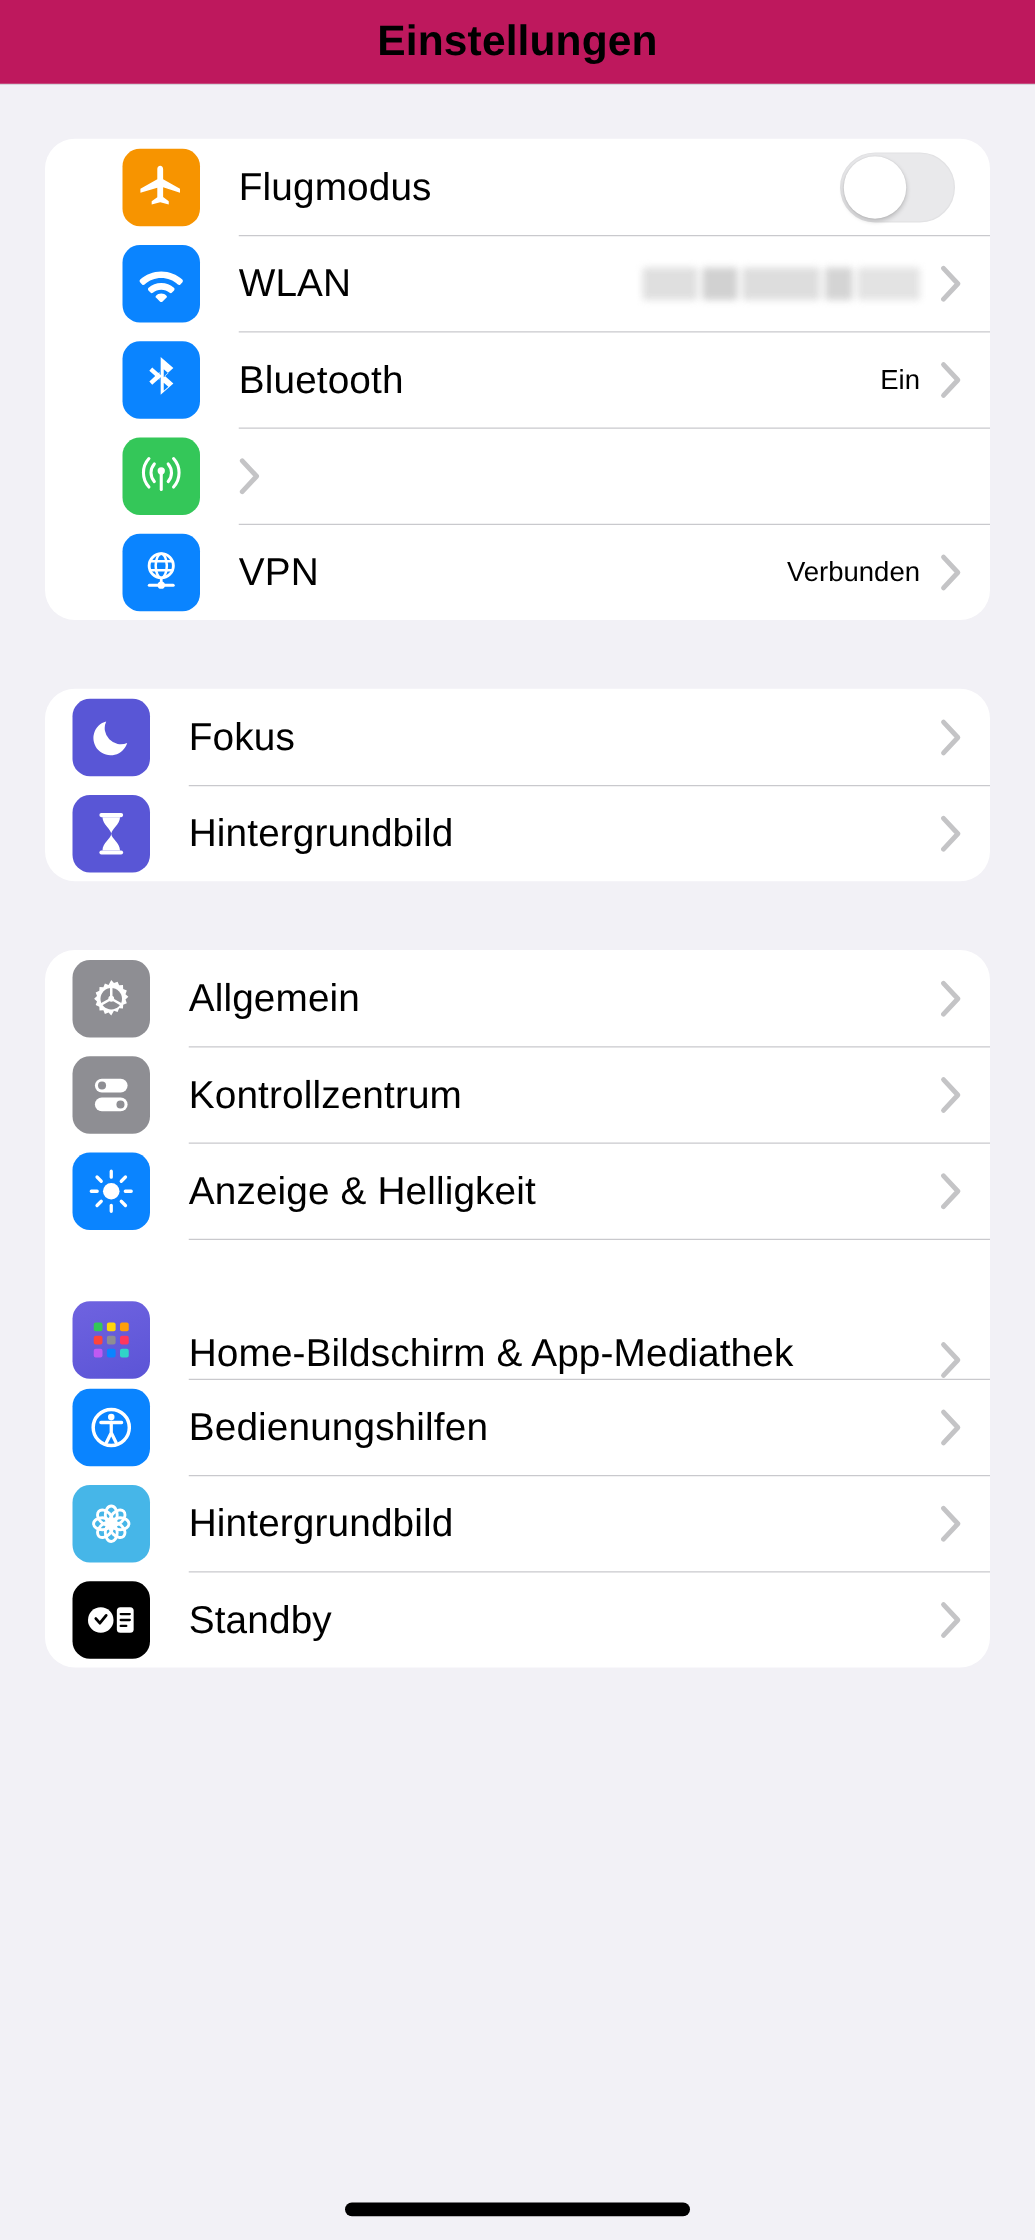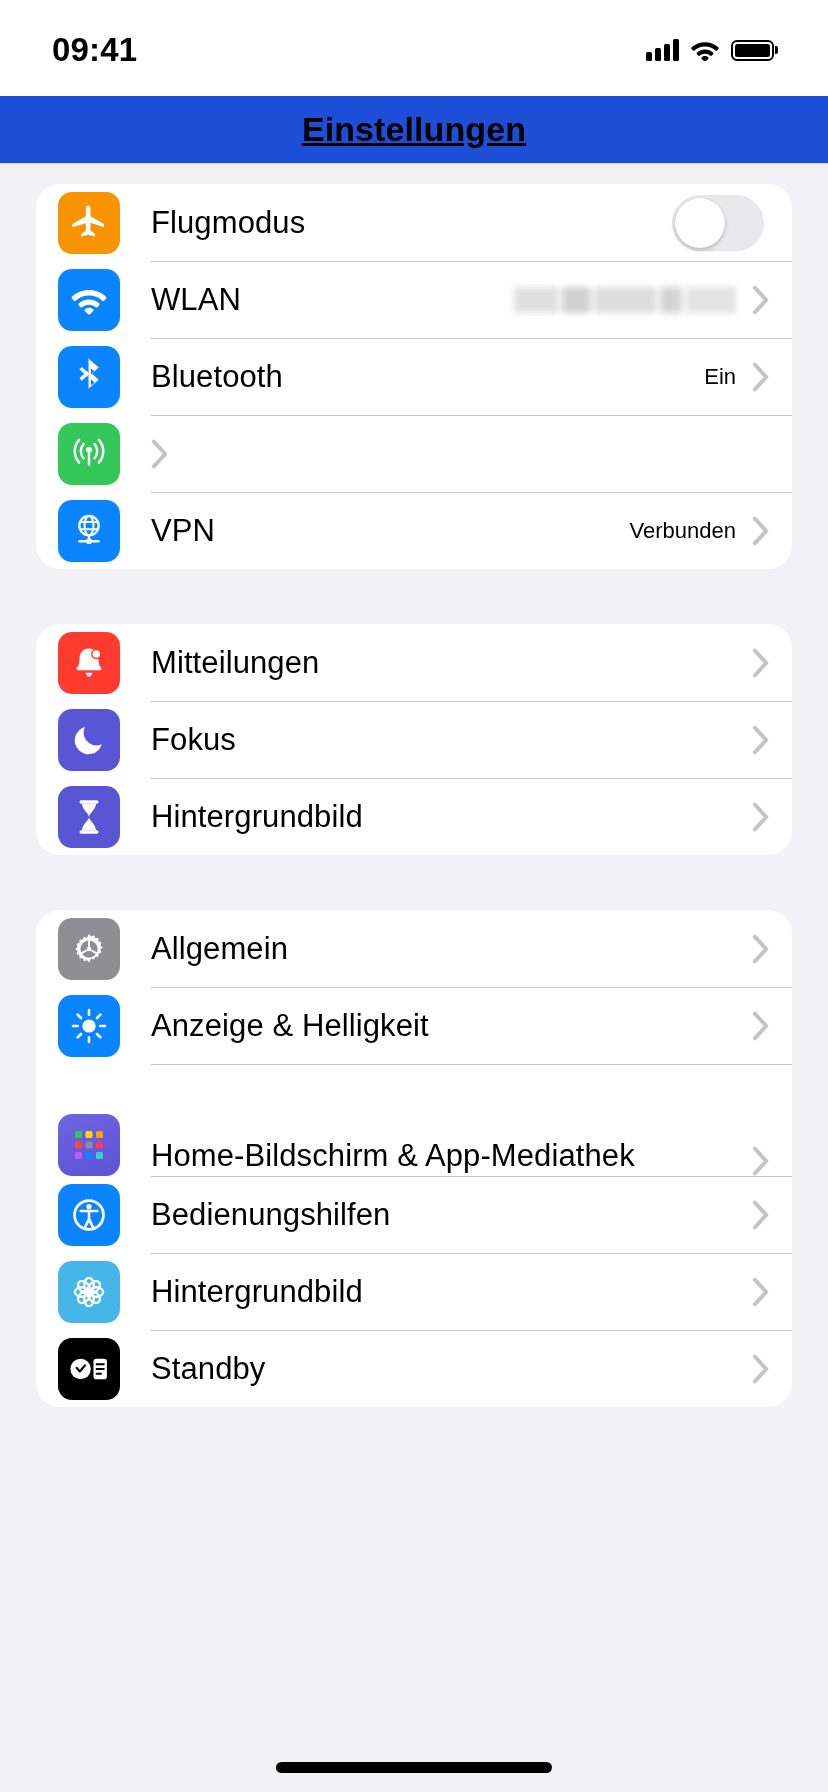--- a/index.html
+++ b/index.html
@@ -75,26 +75,25 @@
   .battery-fill {
     height: 100%;
     background: #000;
     border-radius: 2.5px;
     width: 100%;
   }
 
   
   .nav-bar {
     height: 68px;
-    background: #1d4ed8;
+    background: #be185d;
     display: flex;
     align-items: center;
     justify-content: center;
     border-bottom: 1px solid #d5d5da;
-    text-decoration: underline;
   }
   .nav-title {
     font-size: 34px;
     font-weight: 600;
     color: #000;
     letter-spacing: 0.1px;
   }
 
   
   .content {
@@ -102,21 +101,21 @@
     background: #f2f1f6;
     height: calc(1792px - 96px - 69px);
   }
 
   .group {
     background: #ffffff;
     border-radius: 24px;
     margin-top: 30px;
     overflow: hidden;
   }
-  .group.first { margin-top: 20px; }
+  .group.first { margin-top: 43px; padding-left: 40px; }
   .group.gap-lg { margin-top: 55px; }
 
   .row {
     display: flex;
     align-items: center;
     min-height: 77px;
     padding: 0 18px 0 22px;
     position: relative;
   }
   .row + .row::before {
@@ -214,39 +213,20 @@
     border-radius: 6px;
   }
 
   .screen { position: relative; width: 828px; height: 1792px; }
 </style>
 </head>
 <body>
 
 <div class="screen">
 
-  <div class="status-bar">
-    <div class="status-time">09:41</div>
-    <div class="status-right">
-      <div class="signal">
-        <i></i>
-          <i></i>
-          <i></i>
-          <i></i>
-      </div>
-      <svg class="wifi-ico" viewBox="0 0 30 22">
-        <path d="M15 3.2c5.1 0 9.8 1.9 13.3 5.1.5.5.5 1.2.1 1.7l-1.3 1.4c-.4.5-1.1.5-1.6.1C22.7 8.8 19 7.4 15 7.4S7.3 8.8 4.5 11.5c-.5.4-1.2.4-1.6-.1L1.6 10c-.4-.5-.4-1.2.1-1.7C5.2 5.1 9.9 3.2 15 3.2z" fill="#000"></path>
-        <path d="M15 10.6c3.1 0 5.9 1.1 8 3 .5.4.5 1.1.1 1.6l-1.3 1.4c-.4.5-1 .5-1.5.1-1.5-1.2-3.3-1.9-5.3-1.9s-3.8.7-5.3 1.9c-.5.4-1.1.4-1.5-.1l-1.3-1.4c-.4-.5-.4-1.2.1-1.6 2.1-1.9 4.9-3 8-3z" fill="#000"></path>
-        <path d="M15 17.1c1.3 0 2.5.5 3.3 1.4.4.4.4 1-.1 1.4l-2.5 2.4c-.4.4-1 .4-1.4 0l-2.5-2.4c-.5-.4-.5-1-.1-1.4.8-.9 2-1.4 3.3-1.4z" fill="#000"></path>
-      </svg>
-      <div class="battery">
-        <div class="battery-fill"></div>
-      </div>
-    </div>
-  </div>
 
   <div class="nav-bar">
     <div class="nav-title">Einstellungen</div>
   </div>
 
   <div class="content">
 
     <div class="group first">
 
       <div class="row">
@@ -333,36 +313,20 @@
         <div class="chevron">
           <svg width="18" height="30" viewBox="0 0 10 17">
               <path d="M1.5 1.5L8 8.5l-6.5 7" stroke="#c4c4c6" stroke-width="2.2" fill="none" stroke-linecap="round" stroke-linejoin="round"></path>
             </svg>
         </div>
       </div>
     </div>
 
     <div class="group gap-lg">
 
-      <div class="row">
-        <div class="icon-box" style="background:#ff3b30">
-          <svg width="38" height="38" viewBox="0 0 24 24">
-            <path d="M12 2.8c-3.6 0-6 2.6-6 6.2 0 3.7-.7 5-1.7 6.2-.4.5-.1 1.3.6 1.3h14.2c.7 0 1-.8.6-1.3-1-1.2-1.7-2.5-1.7-6.2 0-3.6-2.4-6.2-6-6.2z" fill="#fff"></path>
-            <path d="M9.9 18.2c.3 1.5 1.1 2.5 2.1 2.5s1.8-1 2.1-2.5H9.9z" fill="#fff"></path>
-            <circle cx="16.6" cy="6.3" r="3.3" fill="#ff3b30"></circle>
-            <circle cx="16.6" cy="6.3" r="2.4" fill="#fff"></circle>
-          </svg>
-        </div>
-        <div class="row-label">Mitteilungen</div>
-        <div class="chevron">
-          <svg width="18" height="30" viewBox="0 0 10 17">
-              <path d="M1.5 1.5L8 8.5l-6.5 7" stroke="#c4c4c6" stroke-width="2.2" fill="none" stroke-linecap="round" stroke-linejoin="round"></path>
-            </svg>
-        </div>
-      </div>
 
 
       <div class="row">
         <div class="icon-box" style="background:#5956d6">
           <svg width="36" height="36" viewBox="0 0 24 24">
               <path d="M20.5 14.9A8.6 8.6 0 019.3 3.4 9.2 9.2 0 1020.5 14.9z" fill="#fff"></path>
             </svg>
         </div>
         <div class="row-label">Fokus</div>
         <div class="chevron">
@@ -401,20 +365,36 @@
           </svg>
         </div>
         <div class="row-label">Allgemein</div>
         <div class="chevron">
           <svg width="18" height="30" viewBox="0 0 10 17">
               <path d="M1.5 1.5L8 8.5l-6.5 7" stroke="#c4c4c6" stroke-width="2.2" fill="none" stroke-linecap="round" stroke-linejoin="round"></path>
             </svg>
         </div>
       </div>
 
+      <div class="row">
+        <div class="icon-box" style="background:#8e8e93">
+          <svg width="34" height="40" viewBox="0 0 22 26">
+            <rect x="2.5" y="4.5" width="17" height="7.2" rx="3.6" fill="#fff"></rect>
+            <circle cx="6.2" cy="8.1" r="2.1" fill="#8e8e93"></circle>
+            <rect x="2.5" y="14.3" width="17" height="7.2" rx="3.6" fill="#fff"></rect>
+            <circle cx="15.8" cy="17.9" r="2.1" fill="#8e8e93"></circle>
+          </svg>
+        </div>
+        <div class="row-label">Kontrollzentrum</div>
+        <div class="chevron">
+          <svg width="18" height="30" viewBox="0 0 10 17">
+              <path d="M1.5 1.5L8 8.5l-6.5 7" stroke="#c4c4c6" stroke-width="2.2" fill="none" stroke-linecap="round" stroke-linejoin="round"></path>
+            </svg>
+        </div>
+      </div>
 
       <div class="row">
         <div class="icon-box" style="background:#0a84ff">
           <svg width="40" height="40" viewBox="0 0 26 26">
             <circle cx="13" cy="13" r="4.3" fill="#fff"></circle>
             <g stroke="#fff" stroke-width="1.7" stroke-linecap="round">
               <path d="M13 2.6v3.1M13 20.3v3.1M23.4 13h-3.1M5.7 13H2.6M20.4 5.6l-2.2 2.2M7.8 18.2l-2.2 2.2M20.4 20.4l-2.2-2.2M7.8 7.8L5.6 5.6"></path>
             </g>
           </svg>
         </div>

